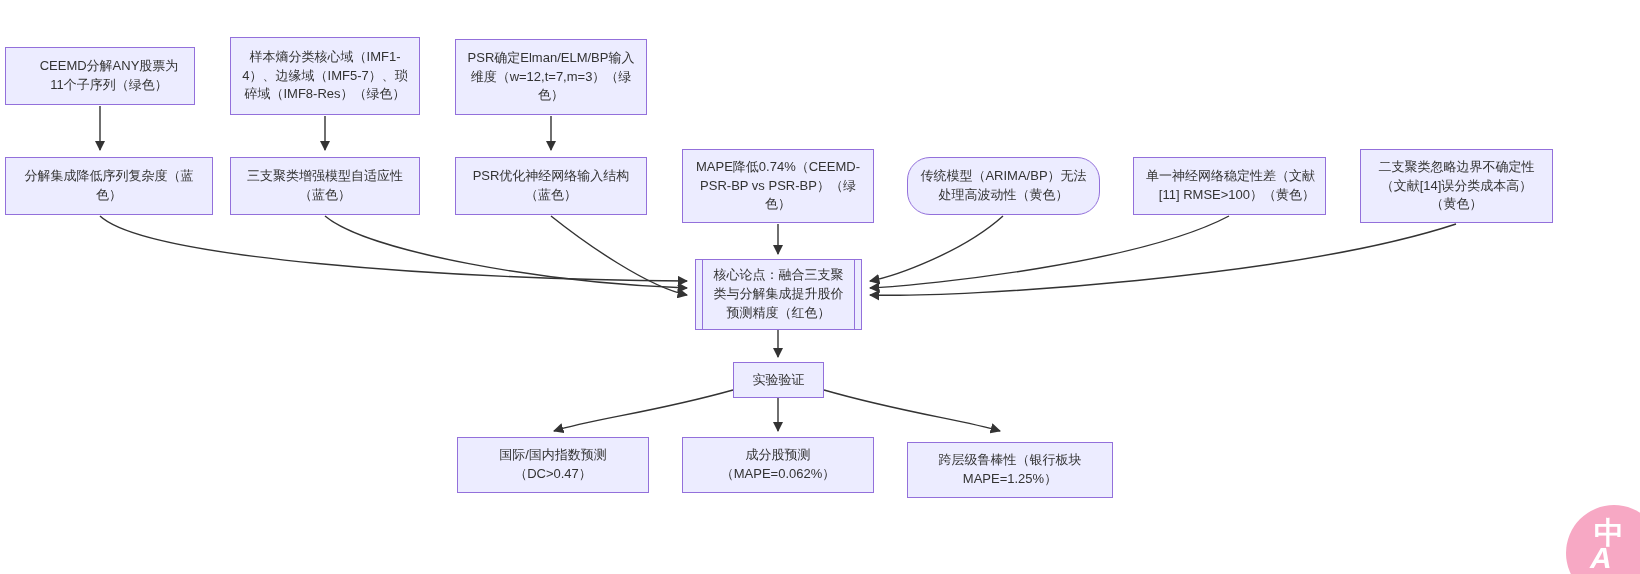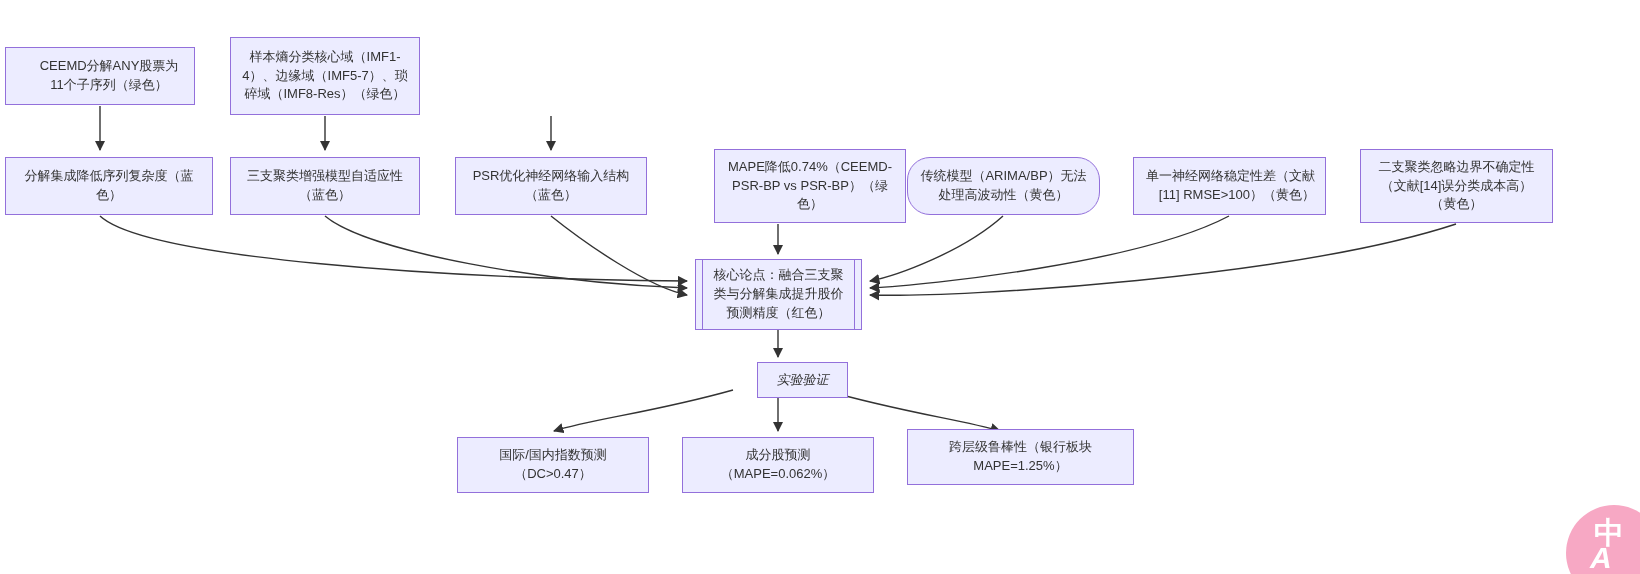--- a/index.html
+++ b/index.html
@@ -98,43 +98,44 @@
       <path d="M 733 390 C 655 412, 592 419, 554 431" marker-end="url(#arrow)"></path>
       <path d="M 778 398 L 778 431" marker-end="url(#arrow)"></path>
       <path d="M 824 390 C 900 412, 963 420, 1000 431" marker-end="url(#arrow)"></path>
     </g>
   </svg>
 
   <div class="node" style="left:5px; top:47px; width:190px; height:58px;padding-left:28px;">CEEMD分解ANY股票为11个子序列（绿色）</div>
 
   <div class="node" style="left:230px; top:37px; width:190px; height:78px;">样本熵分类核心域（IMF1-4）、边缘域（IMF5-7）、琐碎域（IMF8-Res）（绿色）</div>
 
+  <div class="node" style="left:455px; top:39px; width:192px; height:76px;">PSR确定Elman/ELM/BP输入维度（w=12,t=7,m=3）（绿色）</div>
 
   <div class="node" style="left:5px; top:157px; width:208px; height:58px;">分解集成降低序列复杂度（蓝色）</div>
 
   <div class="node" style="left:230px; top:157px; width:190px; height:58px;">三支聚类增强模型自适应性（蓝色）</div>
 
   <div class="node" style="left:455px; top:157px; width:192px; height:58px;">PSR优化神经网络输入结构（蓝色）</div>
 
-  <div class="node" style="left:682px; top:149px; width:192px; height:74px;margin-left:32px;">MAPE降低0.74%（CEEMD-PSR-BP vs PSR-BP）（绿色）</div>
+  <div class="node" style="left:682px; top:149px; width:192px; height:74px;">MAPE降低0.74%（CEEMD-PSR-BP vs PSR-BP）（绿色）</div>
 
   <div class="node" style="left:907px; top:157px; width:193px; height:58px;border-radius:23px;">传统模型（ARIMA/BP）无法处理高波动性（黄色）</div>
 
   <div class="node" style="left:1133px; top:157px; width:193px; height:58px;text-align:right;">单一神经网络稳定性差（文献[11] RMSE&gt;100）（黄色）</div>
 
   <div class="node" style="left:1360px; top:149px; width:193px; height:74px;">二支聚类忽略边界不确定性（文献[14]误分类成本高）（黄色）</div>
 
   <div class="node subroutine" style="left:695px; top:259px; width:167px; height:71px;">核心论点：融合三支聚类与分解集成提升股价预测精度（红色）</div>
 
-  <div class="node" style="left:757px; top:362px; width:91px; height:36px;font-style:italic;">实验验证</div>
+  <div class="node" style="left:733px; top:362px; width:91px; height:36px;">实验验证</div>
 
   <div class="node" style="left:457px; top:437px; width:192px; height:56px;">国际/国内指数预测（DC&gt;0.47）</div>
 
   <div class="node" style="left:682px; top:437px; width:192px; height:56px;">成分股预测（MAPE=0.062%）</div>
 
-  <div class="node" style="left:907px; top:429px; width:227px; height:56px;">跨层级鲁棒性（银行板块 MAPE=1.25%）</div>
+  <div class="node" style="left:907px; top:442px; width:206px; height:56px;">跨层级鲁棒性（银行板块 MAPE=1.25%）</div>
 
   <div id="watermark">
     <span class="wm-zh">中</span>
     <span class="wm-en">A</span>
   </div>
 
 </div>
 
 </body></html>

